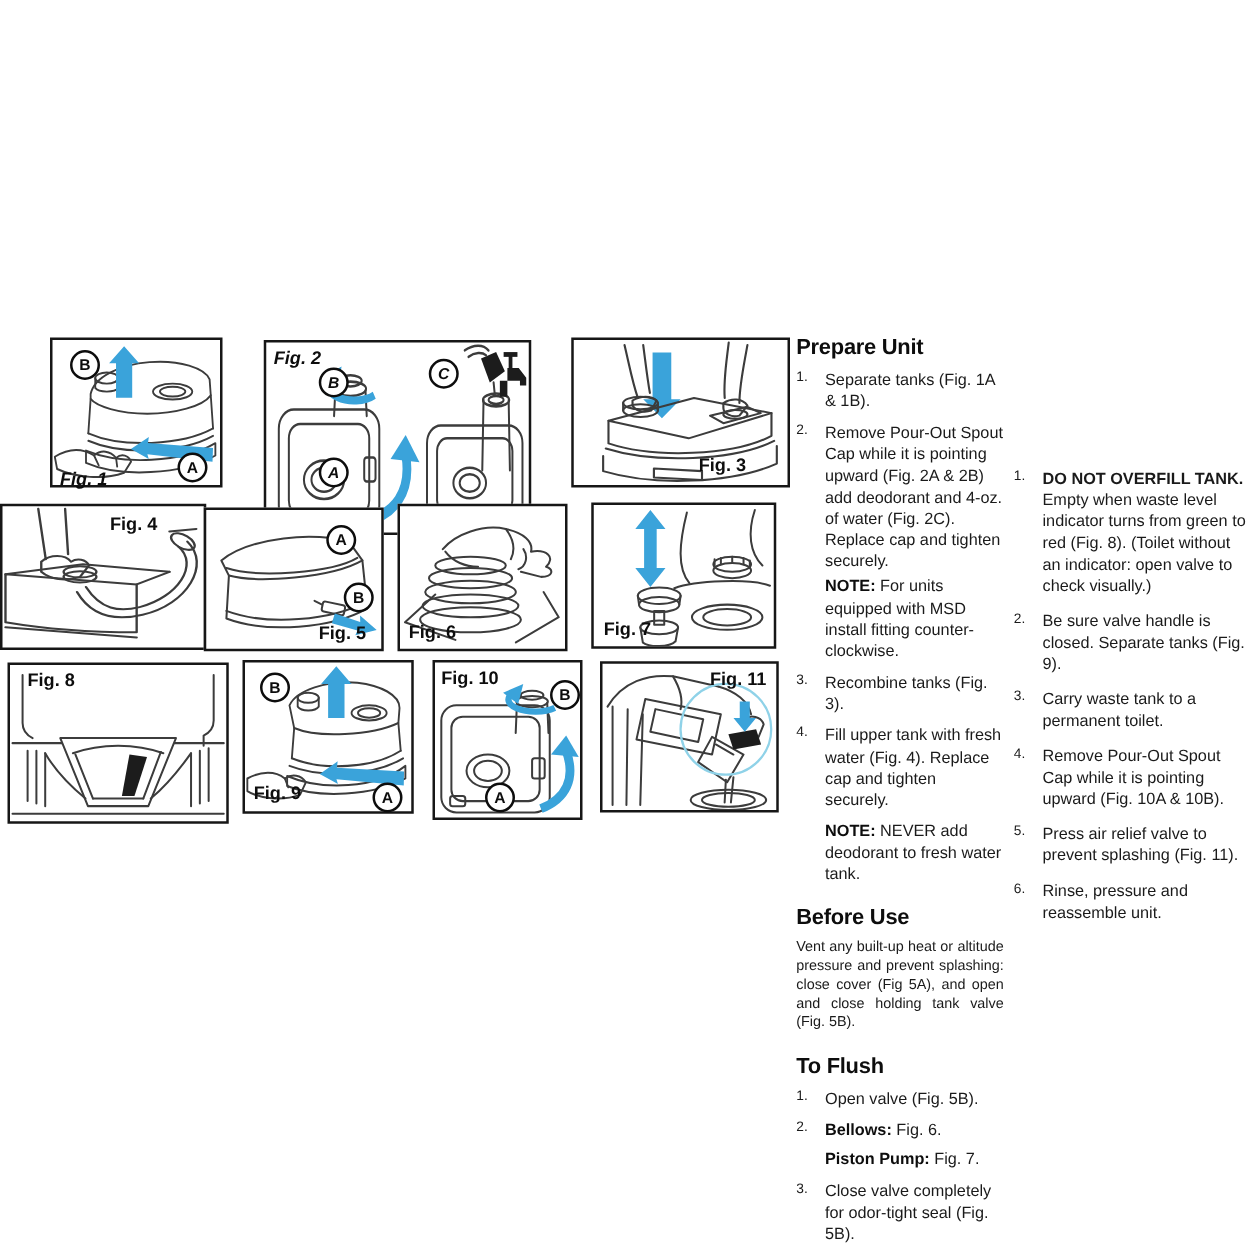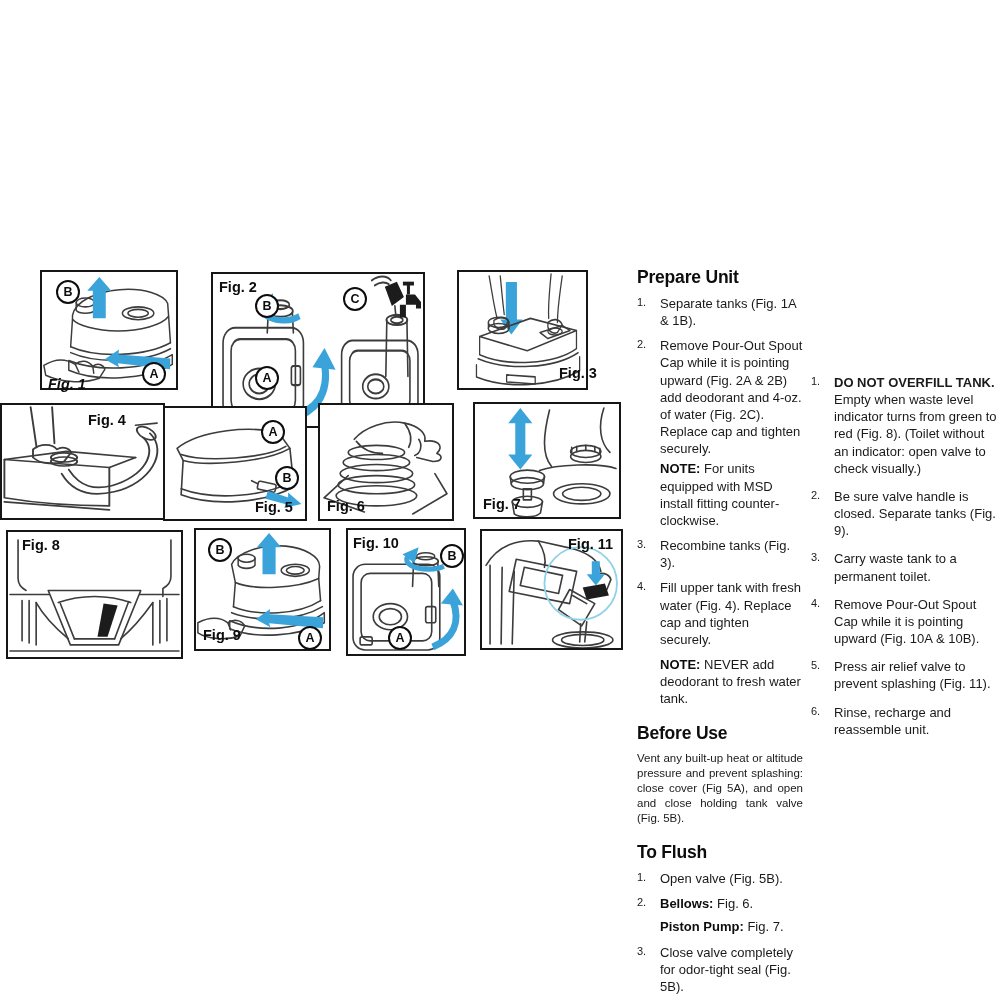--- a/index.html
+++ b/index.html
@@ -60,21 +60,21 @@
     </svg>
     <div class="badge" style="left:14px;top:8px;">
         <span>B</span>
       </div>
     <div class="badge" style="left:100px;top:90px;">
         <span>A</span>
       </div>
     <div class="figlabel" style="left:6px;top:104px;font-style:italic;">Fig. 1</div>
   </div>
 
-  <div class="panel" style="left:211px;top:272px;width:214px;height:156px;">
+  <div class="panel" style="left:211px;top:272px;width:214px;height:156px;font-style:italic;">
     <svg viewBox="0 0 209 119" preserveAspectRatio="none">
       <rect class="k" x="10" y="42" width="80" height="72" rx="12"></rect>
       <rect class="k" x="18" y="51" width="64" height="57" rx="9"></rect>
       <ellipse class="k" cx="46" cy="86" rx="16" ry="12"></ellipse>
       <ellipse class="k" cx="46" cy="86" rx="10" ry="7.5"></ellipse>
       <rect class="k" x="78" y="72" width="9" height="15" rx="2"></rect>
       <path class="k" d="M54,46 L55,30 M80,46 L79,30"></path>
       <ellipse class="k" cx="67" cy="29" rx="12.5" ry="4.5"></ellipse>
       <ellipse class="k" cx="67" cy="24" rx="9" ry="3.5"></ellipse>
       <path class="a5" d="M86,33 A19,8.5 0 1 1 54,21"></path>
@@ -100,21 +100,21 @@
         <span>B</span>
       </div>
     <div class="badge" style="left:42px;top:92px;">
         <span>A</span>
       </div>
     <div class="badge" style="left:130px;top:13px;">
         <span>C</span>
       </div>
   </div>
 
-  <div class="panel" style="left:457px;top:270px;width:131px;height:120px;">
+  <div class="panel" style="left:457px;top:270px;width:175px;height:120px;">
     <svg viewBox="0 0 160 115" preserveAspectRatio="none">
       <polygon class="arw" points="66,62 52,47 59,47 59,10 73,10 73,47 80,47"></polygon>
       <path class="k" d="M38,4 C42,22 44,34 48,46 M52,4 C54,20 55,30 57,42"></path>
       <path class="k" d="M44,48 C50,44 58,44 62,48 L58,56 C52,58 46,56 44,52 Z"></path>
       <path class="k" d="M116,2 C114,20 112,32 113,46 M130,4 C127,22 124,36 124,50"></path>
       <path class="k" d="M112,50 C118,46 126,46 130,52 L124,60 C118,62 112,58 112,54 Z"></path>
       <path class="k" d="M26,64 L90,46 L148,58 L86,78 Z"></path>
       <ellipse class="k" cx="50" cy="56" rx="13" ry="5"></ellipse>
       <ellipse class="k" cx="50" cy="50" rx="13" ry="5"></ellipse>
       <path class="k" d="M37,50 L37,56 M63,50 L63,56"></path>
@@ -375,17 +375,17 @@
       <div class="txt">Remove Pour-Out Spout Cap while it is pointing upward (Fig. 10A &amp; 10B).</div>
     </div>
 
     <div class="li" style="margin-bottom:11px;">
       <span class="num">5.</span>
       <div class="txt">Press air relief valve to prevent splashing (Fig. 11).</div>
     </div>
 
     <div class="li" style="margin-bottom:11px;">
       <span class="num">6.</span>
-      <div class="txt">Rinse, recharge and reassemble unit.</div>
+      <div class="txt">Rinse, pressure and reassemble unit.</div>
     </div>
   </div>
 
 </div>
 
 </body></html>

